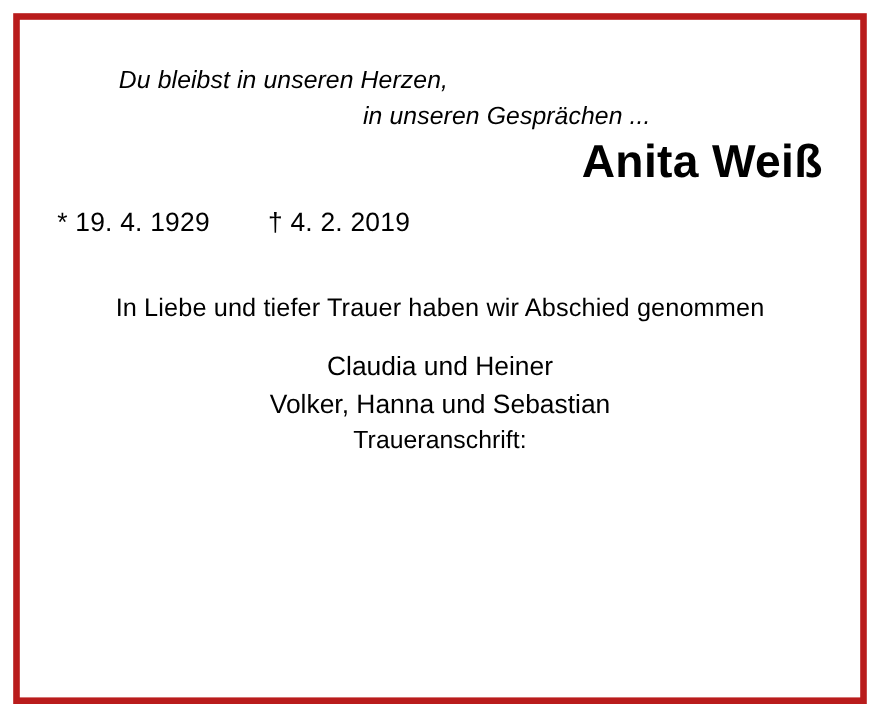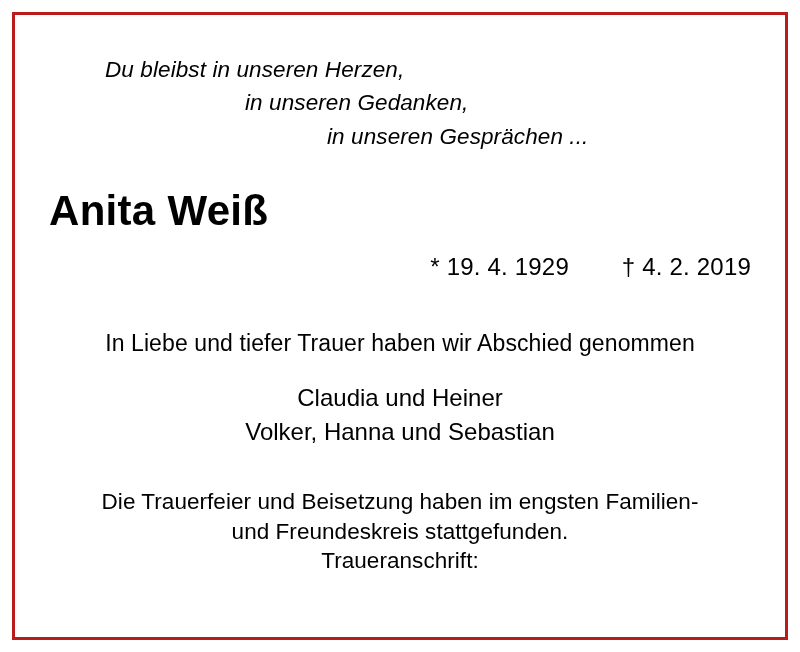--- a/index.html
+++ b/index.html
@@ -14,21 +14,21 @@
     color: #000000;
     overflow: hidden;
   }
 
   .obituary-frame {
     position: absolute;
     left: 12px;
     top: 12px;
     width: 776px;
     height: 628px;
-    border: 3px solid #b91c1c;
+    border: 6px solid #b91c1c;
     background: #ffffff;
     box-sizing: border-box;
   }
 
   .obituary-inner {
     position: relative;
     width: 100%;
     height: 100%;
     box-sizing: border-box;
     padding: 26px 34px 18px 34px;
@@ -43,30 +43,29 @@
     line-height: 1.48;
     letter-spacing: 0.1px;
     margin-top: 12px;
   }
   .verse .line-1 { text-align: left; padding-left: 56px; }
   .verse .line-2 { text-align: left; padding-left: 196px; }
   .verse .line-3 { text-align: left; padding-left: 278px; }
 
   
   .name {
-    text-align: left;
+    text-align: right;
     font-size: 42px;
     font-weight: bold;
     letter-spacing: 0.3px;
-    margin-top: 34px;
   }
 
   
   .dates {
-    text-align: right;
+    text-align: left;
     font-size: 24px;
     margin-top: 18px;
     letter-spacing: 0.2px;
   }
   .dates .date-birth { margin-right: 42px; }
   .dates .date-death { margin-left: 4px; }
 
   
   .mourning {
     text-align: center;
@@ -102,41 +101,36 @@
   }
 </style>
 </head>
 <body>
 
 <div class="obituary-frame">
   <div class="obituary-inner">
 
     <div class="verse">
       <div class="line-1">Du bleibst in unseren Herzen,</div>
-      <div class="line-2">in unseren Gedanken,</div>
       <div class="line-3">in unseren Gesprächen ...</div>
     </div>
 
     <div class="name">Anita Weiß</div>
 
     <div class="dates">
       <span class="date-birth">* 19. 4. 1929</span>
       <span class="date-death">† 4. 2. 2019</span>
     </div>
 
     <div class="mourning">In Liebe und tiefer Trauer haben wir Abschied genommen</div>
 
     <div class="survivors">
       <div>Claudia und Heiner</div>
       <div>Volker, Hanna und Sebastian</div>
     </div>
 
-    <div class="ceremony">
-      <div>Die Trauerfeier und Beisetzung haben im engsten Familien-</div>
-      <div>und Freundeskreis stattgefunden.</div>
-    </div>
 
     <div class="address-block">
       <div>Traueranschrift:</div>
     </div>
 
   </div>
 </div>
 
 </body></html>

